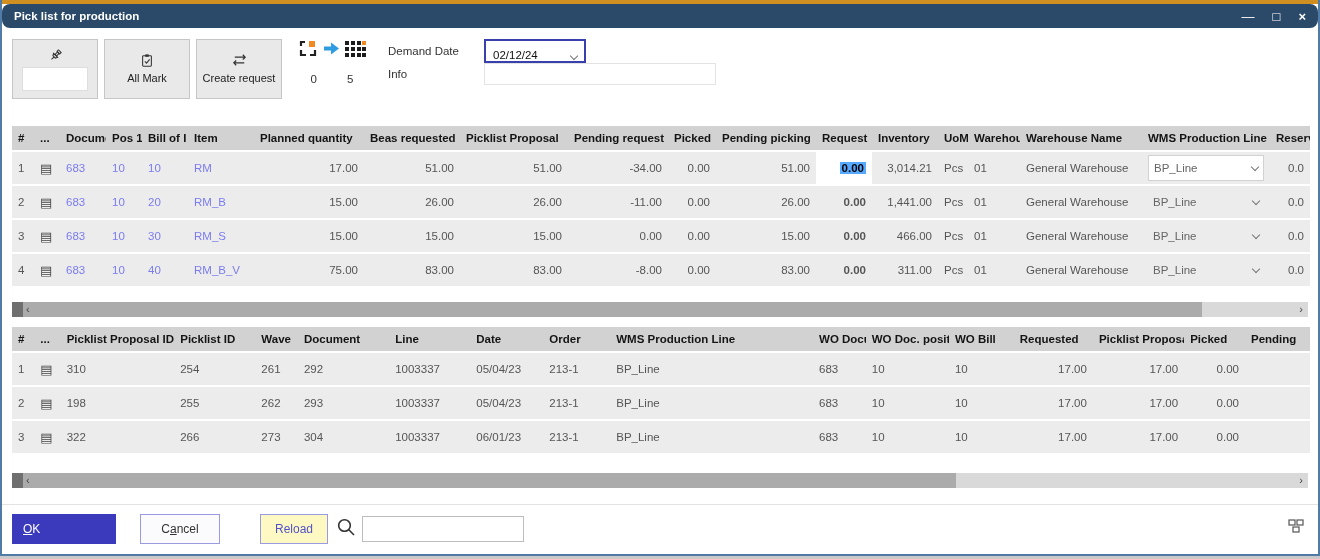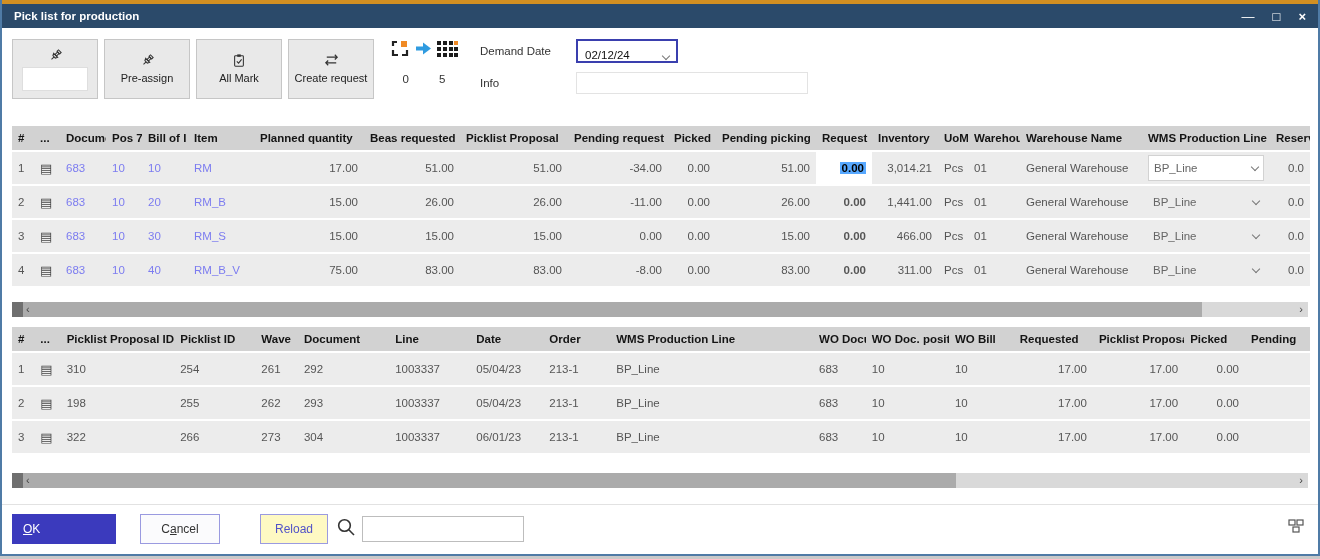--- a/index.html
+++ b/index.html
@@ -2,37 +2,37 @@
 <html><head>
 <meta charset="utf-8">
 <style>
   * { box-sizing: border-box; }
   html,body { margin:0; padding:0; background:#c9c9c9; font-family:"Liberation Sans", sans-serif; }
   .window {
     width:1320px; height:556px; background:#fff; position:relative;
     border:2px solid #4f7ba6; border-top:none; display:flex; flex-direction:column; overflow:hidden;
   }
   .accent { height:4px; background:#d28f21; flex:0 0 auto; }
-  .titlebar { height:24px; background:#2b4a6a; color:#fff; display:flex; align-items:center; padding:0 12px; flex:0 0 auto; }
+  .titlebar { height:24px; background:#2b4a6a; color:#fff; display:flex; align-items:center; padding:0 12px; flex:0 0 auto;border-radius:8px; }
   .titlebar .title { font-size:11.5px; font-weight:bold; flex:1; }
   .win-controls { display:flex; gap:18px; font-size:13px; }
   .win-controls span { cursor:default; line-height:1; }
 
   
   .toolbar { display:flex; align-items:flex-start; padding:11px 10px 0 10px; min-height:88px; flex:0 0 auto; }
   #toolbar-buttons { display:flex; gap:6px; }
   .tb-btn { width:86px; min-height:60px; background:#e9e9e9; border:1px solid #c6c6c6;
     display:flex; flex-direction:column; align-items:center; justify-content:center; gap:4px;
     font-size:11px; color:#222; text-align:center; line-height:1.2; padding:5px 3px; cursor:default; }
   .tb-icon { height:16px; display:flex; align-items:center; }
   .tb-input { width:66px; height:24px; border:1px solid #dedede; background:#fff; outline:none; }
   .transfer { margin-left:16px; display:flex; flex-direction:column; align-items:center; }
   .transfer-icons { display:flex; align-items:center; gap:5px; height:22px; }
   .transfer-counts { display:flex; gap:30px; margin-top:12px; font-size:11.5px; color:#333; }
-  .fields { margin-left:22px; display:flex; flex-direction:column; gap:9px; font-size:11.5px; color:#333; }
+  .fields { margin-left:22px; display:flex; flex-direction:column; font-size:11.5px; color:#333; }
   .field-row { display:flex; align-items:center; }
   .field-label { width:96px; }
   .date-combo { width:102px; height:24px; border:2px solid #3a3fae; background:#fff;
     display:flex; align-items:flex-end; justify-content:space-between; padding:0 7px; font-size:11.5px; color:#111; cursor:default; }
   .info-input { width:232px; height:22px; border:1px solid #e3e3e3; background:#fff; outline:none; }
 
   
   .grid-wrap { padding:0 10px; flex:0 0 auto; }
   .grid-wrap.first { margin-top:8px; }
   table.grid { border-collapse:separate; border-spacing:0 2px; table-layout:fixed; width:1298px; font-size:11.5px; }
@@ -97,33 +97,20 @@
             <svg width="15" height="15" viewBox="0 0 16 16" fill="none" stroke="#333" stroke-width="1.1">
               <g transform="rotate(45 8 8)">
                 <rect x="6" y="1.5" width="4" height="2.2"></rect>
                 <rect x="6.9" y="3.7" width="2.2" height="4"></rect>
                 <path d="M5 7.7 h6 l-1.2 2.4 h-3.6 z"></path>
                 <line x1="8" y1="10.1" x2="8" y2="14"></line>
               </g>
             </svg>
           </span>
           <input class="tb-input" type="text" style="">
-        </div>
-        <div class="tb-btn">
-          <span class="tb-icon">
-            <svg width="15" height="15" viewBox="0 0 16 16" fill="none" stroke="#333" stroke-width="1.1">
-              <g transform="rotate(45 8 8)">
-                <rect x="6" y="1.5" width="4" height="2.2"></rect>
-                <rect x="6.9" y="3.7" width="2.2" height="4"></rect>
-                <path d="M5 7.7 h6 l-1.2 2.4 h-3.6 z"></path>
-                <line x1="8" y1="10.1" x2="8" y2="14"></line>
-              </g>
-            </svg>
-          </span>
-          <span class="tb-label">Pre-assign</span>
         </div>
         <div class="tb-btn">
           <span class="tb-icon">
             <svg width="14" height="15" viewBox="0 0 16 16" fill="none" stroke="#333" stroke-width="1.2">
               <rect x="3" y="2.5" width="10" height="12" rx="1"></rect>
               <rect x="6" y="1" width="4" height="2.8" fill="#333" stroke="none"></rect>
               <path d="M5.5 9 l2 2 l3.5 -4.2"></path>
             </svg>
           </span>
           <span class="tb-label">All Mark</span>
@@ -215,21 +202,21 @@
           <col style="width: 52px;">
           <col style="width: 122px;">
           <col style="width: 128px;">
           <col style="width: 40px;">
         </colgroup>
         <thead>
           <tr>
             <th>#</th>
             <th>...</th>
             <th>Docume</th>
-            <th>Pos 7</th>
+            <th>Pos 1</th>
             <th>Bill of I</th>
             <th>Item</th>
             <th class="al-r">Planned quantity</th>
             <th class="al-r">Beas requested</th>
             <th class="al-r">Picklist Proposal</th>
             <th class="al-r">Pending request</th>
             <th class="al-r">Picked</th>
             <th class="al-r">Pending picking</th>
             <th class="al-r">Request</th>
             <th class="al-r">Inventory</th>

